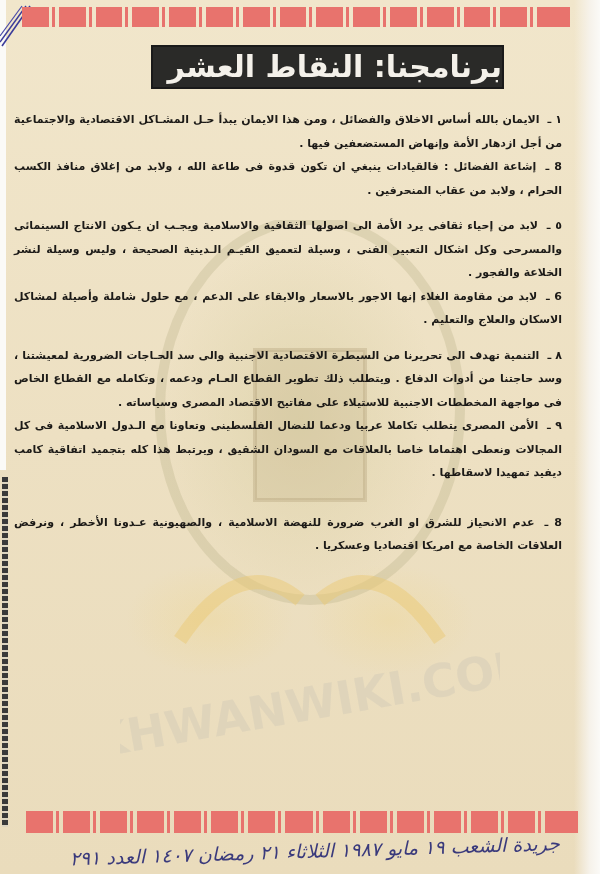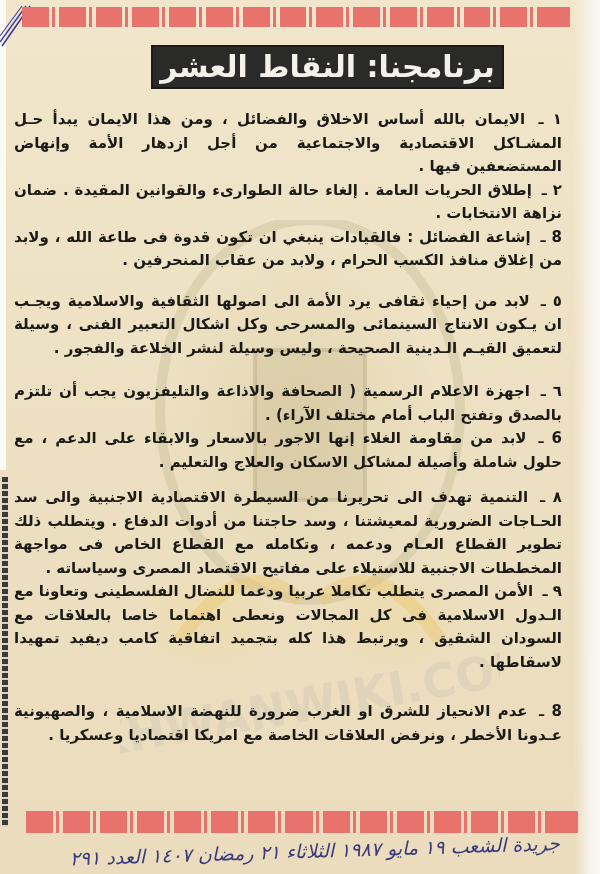--- a/index.html
+++ b/index.html
@@ -71,21 +71,21 @@
     
     .title-box {
       position: absolute;
       left: 151px; top: 45px;
       width: 353px; height: 44px;
       background: #2a2a28;
       border: 2px solid #1a1a1a;
       box-sizing: border-box;
       display: flex;
       align-items: center;
-      justify-content: center;
+      justify-content: flex-end;
     }
     .title-text {
       color: #f4f1ea;
       font-family: "DejaVu Sans", sans-serif;
       font-weight: bold;
       font-size: 30px;
       direction: rtl;
       letter-spacing: 1px;
       line-height: 1;
     }
@@ -95,21 +95,21 @@
       position: absolute;
       left: 14px; top: 100px;
       width: 548px;
       direction: rtl;
       text-align: justify;
       color: #1c1a17;
     }
     .point {
       font-family: "DejaVu Sans", sans-serif;
       font-weight: bold;
-      font-size: 15px;
+      font-size: 11px;
       line-height: 23.5px;
       margin: 0;
       text-align-last: right;
     }
     .point .num { margin-left: 4px; }
 
     .watermark {
       position: absolute;
       left: 120px; top: 220px;
       width: 380px; height: 540px;
@@ -218,34 +218,26 @@
   <div class="title-box">
     <span class="title-text">برنامجنا: النقاط العشر</span>
   </div>
 
   <div class="article">
     <p class="point" style="margin-top:8px">
       <span class="num">١ ـ</span>
       <span>الايمان بالله أساس الاخلاق والفضائل ، ومن هذا الايمان يبدأ حـل المشـاكل الاقتصادية والاجتماعية من أجل ازدهار الأمة وإنهاض المستضعفين فيها .</span>
     </p>
     <p class="point">
-      <span class="num">٢ ـ</span>
-      <span>إطلاق الحريات العامة . إلغاء حالة الطوارىء والقوانين المقيدة . ضمان نزاهة الانتخابات .</span>
-    </p>
-    <p class="point">
       <span class="num">8 ـ</span>
       <span>إشاعة الفضائل : فالقيادات ينبغي ان تكون قدوة فى طاعة الله ، ولابد من إغلاق منافذ الكسب الحرام ، ولابد من عقاب المنحرفين .</span>
     </p>
-    <p class="point" style="margin-top:17px">
+    <p class="point" style="margin-top:12px">
       <span class="num">٥ ـ</span>
       <span>لابد من إحياء ثقافى يرد الأمة الى اصولها الثقافية والاسلامية ويجـب ان يـكون الانتاج السينمائى والمسرحى وكل اشكال التعبير الفنى ، وسيلة لتعميق القيـم الـدينية الصحيحة ، وليس وسيلة لنشر الخلاعة والفجور .</span>
-    </p>
-    <p class="point" style="margin-top:20px">
-      <span class="num">٦ ـ</span>
-      <span>اجهزة الاعلام الرسمية ( الصحافة والاذاعة والتليفزيون يجب أن تلتزم بالصدق وتفتح الباب أمام مختلف الآراء) .</span>
     </p>
     <p class="point">
       <span class="num">6 ـ</span>
       <span>لابد من مقاومة الغلاء إنها الاجور بالاسعار والابقاء على الدعم ، مع حلول شاملة وأصيلة لمشاكل الاسكان والعلاج والتعليم .</span>
     </p>
     <p class="point" style="margin-top:12px">
       <span class="num">٨ ـ</span>
       <span>التنمية تهدف الى تحريرنا من السيطرة الاقتصادية الاجنبية والى سد الحـاجات الضرورية لمعيشتنا ، وسد حاجتنا من أدوات الدفاع . ويتطلب ذلك تطوير القطاع العـام ودعمه ، وتكامله مع القطاع الخاص فى مواجهة المخططات الاجنبية للاستيلاء على مفاتيح الاقتصاد المصرى وسياساته .</span>
     </p>
     <p class="point" style="">

